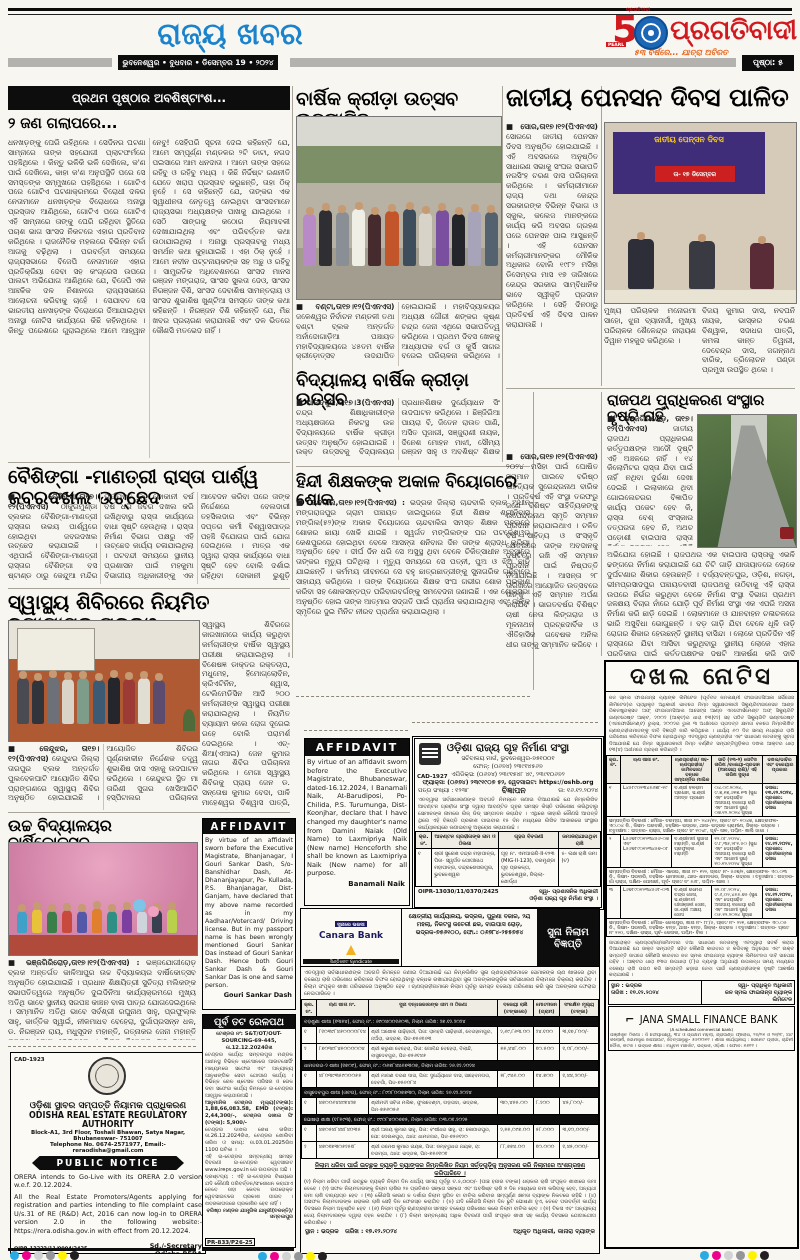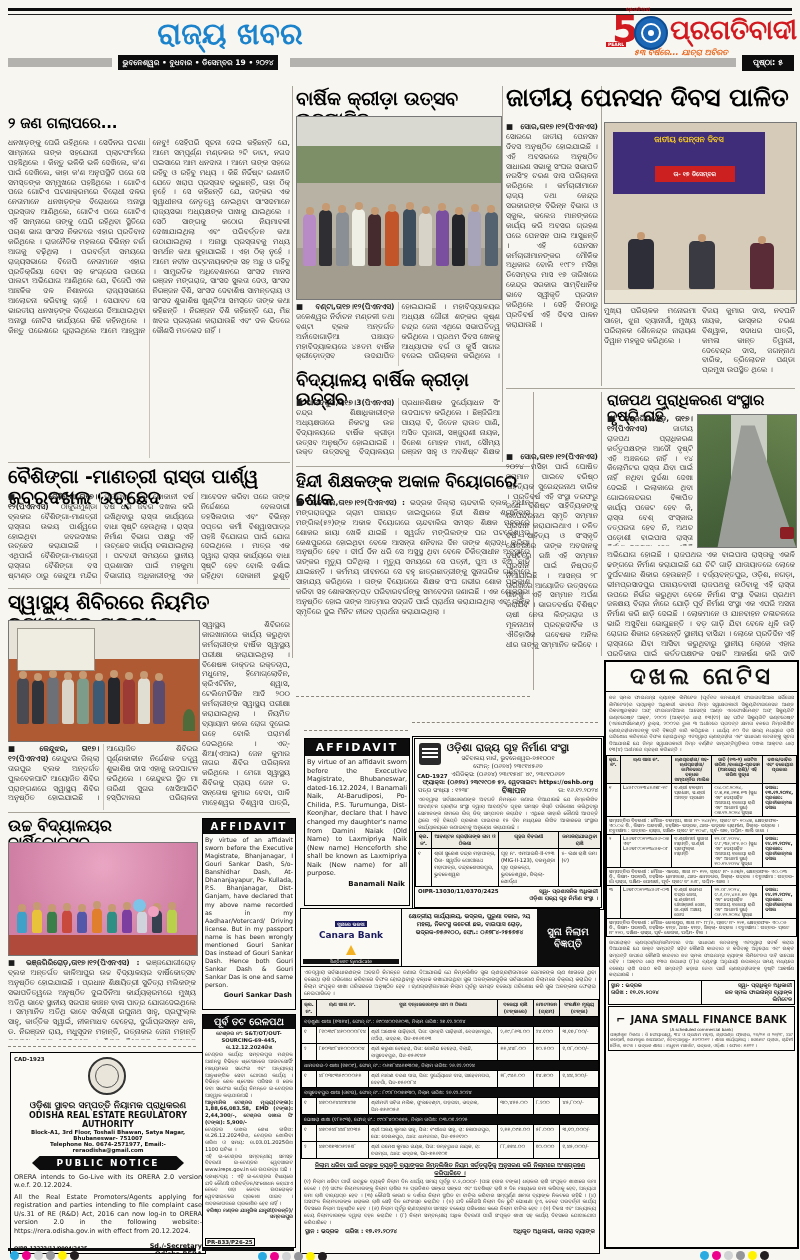--- a/index.html
+++ b/index.html
@@ -55,20 +55,21 @@
     <span class="abs" style="left:8px;top:0px;font-size:38px;font-weight:bold;color:#d11920;line-height:1">5</span>
     <span class="abs" style="left:30px;top:6px;width:30px;height:30px;border-radius:50%;background:#1b66b5;border:2px solid #0d4d93">
       <span style="position:absolute;inset:5px;border:2px solid #fff;border-radius:50%;display:block"></span>
       <span style="position:absolute;left:12px;top:12px;width:6px;height:6px;background:#fff;border-radius:50%;display:block"></span>
     </span>
     <span class="abs" style="left:2px;top:32px;background:#d11920;color:#fff;font-size:4.5px;font-weight:bold;padding:0 2px">PEARL</span>
     <span class="abs" style="left:66px;top:4px;font-size:27px;font-weight:bold;color:#d11920;letter-spacing:-0.5px">ପ୍ରଗତିବାଦୀ</span>
     <span class="abs" style="left:30px;top:38px;font-size:8px;font-weight:bold;font-style:italic;color:#e8641a">୫୩ ବର୍ଷରେ... ଯାତ୍ରା ଅବିରତ</span>
   </div>
 
+  <div class="abs blackbar" style="left:8px;top:86px;width:282px;height:24px;font-size:12px">ପ୍ରଥମ ପୃଷ୍ଠାର ଅବଶିଷ୍ଟାଂଶ...</div>
   <div class="abs hl" style="left:8px;top:115px;width:282px;font-size:15px">୨ ଜଣ ଗଲାପରେ...</div>
   <div class="abs body c2" style="left:8px;top:138px;width:282px;height:320px;overflow:hidden">ଧନଖଡ଼ଙ୍କୁ ଘେରି ରହିଥିଲେ । ସେଦିନର ଘଟଣା ସାମ୍ନାରେ ତାଙ୍କ ସହଯୋଗୀ ପ୍ଲାଟଫର୍ମରେ ପହଞ୍ଚିଥିଲେ । କିନ୍ତୁ ଭଳିକି ଭଳି ଦେଖିଲେ, କ'ଣ ପାଇଁ ଦେଖିଲେ, କାହା କ'ଣ ଅନୁପସ୍ଥିତି ପରେ ସେ ସମସ୍ତଙ୍କ ସମ୍ମୁଖରେ ପହଞ୍ଚିଥିଲେ । ଗୋଟିଏ ପରେ ଗୋଟିଏ ଘଟଣାକ୍ରମରେ ବିରୋଧୀ ଦଳର ନେତାମାନେ ଧନଖଡ଼ଙ୍କ ବିରୋଧରେ ଅନାସ୍ଥା ପ୍ରସ୍ତାବ ଆଣିଥିଲେ, ଗୋଟିଏ ପରେ ଗୋଟିଏ ଏହି ସାମ୍ନାରେ ତାଙ୍କୁ ଘେରି ରହିଥିବା ସ୍ଥିତିରେ ପଚାଶ ଭାଗ ସାଂସଦ ନିକଟରେ ଏହାର ପ୍ରତିବାଦ କରିଥିଲେ । ରାଜନୈତିକ ମହଲରେ ବିଭିନ୍ନ ଚର୍ଚ୍ଚା ଆଗକୁ ବଢ଼ିଥିଲା । ପରବର୍ତ୍ତୀ ସମୟରେ ରାଜ୍ୟସଭାରେ ବିଜେପି ନେତାମାନେ ଏହାର ପ୍ରତିକ୍ରିୟା ଦେବା ସହ କଂଗ୍ରେସ ଉପରେ ପାଲଟା ଅଭିଯୋଗ ଆଣିଥିଲେ ଯେ, ବିଜେପି ଏକ ଆଞ୍ଚଳିକ ଦଳ ନିଶାନରେ ରାଜ୍ୟସଭାରେ ଆଲୋଚନା କରିବାକୁ ଚାହେଁ । ସେଯାବତ ସେ ଭାରତୀୟ ଧନଖଡ଼ଙ୍କ ବିରୋଧରେ ଦିଆଯାଇଥିବା ଅନାସ୍ଥା ନୋଟିସ କାର୍ଯ୍ୟରେ କିଛି କହିନଥିଲେ । କିନ୍ତୁ ପରେଶରେ ଗୁରାଇଥିଲେ ଆମେ ଆହ୍ୱାନ ନେବୁ! ସେହିପରି ସୂଚନା ଦେଇ କହିଛନ୍ତି ଯେ, ଆମେ ସମ୍ପୂର୍ଣ୍ଣ ମଣ୍ଡଳର ୨ଟି ଡାଟା, ନଗଦ ପଇସାରେ ଆମ ଧନଦାତା । ଆମେ ତାଙ୍କ ସହରେ ରହିବୁ ଓ ରହିବୁ ମଧ୍ୟ । କିଛି ନିର୍ଦ୍ଦିଷ୍ଟ ରଣନୀତି ଯେତେ ଖରାପ ପ୍ରସ୍ତାବ କରୁଛନ୍ତି, ତାହା ଠିକ୍ ନୁହେଁ । ସେ କହିଛନ୍ତି ଯେ, ତାଙ୍କର ଏକ ସ୍ୱାଧୀନତା ନେତୃତ୍ୱ ନେଇଥିବା ସାଂସଦମାନେ ରାଜ୍ୟସଭା ଅଧ୍ୟକ୍ଷଙ୍କ ପାଖକୁ ଯାଇଥିଲେ । ସେଠି ସାଙ୍ଗକୁ କଠୋର ନିୟମାବଳୀ ଦେଖାଯାଇଥିଲା ଏବଂ ପରିବର୍ତ୍ତନ କଥା ଉଠାଯାଇଥିଲା । ଅନାସ୍ଥା ପ୍ରସ୍ତାବକୁ ମଧ୍ୟ ସମର୍ଥନ କଥା କୁହାଯାଇଛି । ଏହା ଠିକ୍ ନୁହେଁ । ଆମେ ନବୀନ ପଟ୍ଟନାୟକଙ୍କ ସହ ଅଛୁ ଓ ରହିବୁ । ସାମ୍ପ୍ରତିକ ଅଧିବେଶନରେ ସାଂସଦ ମାନସ ରଞ୍ଜନ ମଙ୍ଗରାଜ, ସାଂସଦ ସୁଲତା ଦେଓ, ସାଂସଦ ନିରଞ୍ଜନ ବିଶି, ସାଂସଦ ଦେବାଶିଷ ସାମନ୍ତରାୟ ଓ ସାଂସଦ ଶୁଭାଶିଷ ଖୁଣ୍ଟିଆ ସମସ୍ତେ ତାଙ୍କ କଥା କହିଛନ୍ତି । ନିରଞ୍ଜନ ବିଶି କହିଛନ୍ତି ଯେ, ମିଛ ଖବର ପ୍ରଚାରଣ କରାଯାଉଛି ଏବଂ ଦଳ ଭିତରେ କୌଣସି ମତଭେଦ ନାହିଁ ।</div>
 
   <div class="vline" style="left:292px;top:86px;height:572px"></div>
   <div class="vline" style="left:502px;top:86px;height:376px"></div>
   <div class="vline" style="left:601px;top:86px;height:300px"></div>
   <div class="vline" style="left:533px;top:392px;height:298px"></div>
   <div class="vline" style="left:601px;top:392px;height:264px"></div>
 
   <div class="abs hl" style="left:296px;top:88px;width:204px;font-size:19px">ବାର୍ଷିକ କ୍ରୀଡ଼ା ଉତ୍ସବ ଉଦଘାଟିତ</div>
@@ -501,21 +502,21 @@
         <span>ସ୍ଥାନ : ଭଦ୍ରକ</span><br>
         <span>ତାରିଖ : ୧୭.୧୨.୨୦୨୪</span>
       </span>
       <span style="flex:1;text-align:right;padding:1px 2px">
         <span>ସ୍ୱା- ପ୍ରାଧିକୃତ ଅଧିକାରୀ</span><br>
         <span>ଜନ ସ୍ମଲ ଫାଇନାନ୍ସ ବ୍ୟାଙ୍କ ଲିମିଟେଡ</span>
       </span>
     </div>
     <div style="text-align:center;border:0.8px solid #000;margin:1px 2px;padding:1px">
       <span style="font-size:11px;font-weight:bold">⌐</span>
-      <span style="font-size:10px;font-weight:bold">JANA SMALL FINANCE BANK</span>
+      <span style="font-size:10px;font-weight:normal">JANA SMALL FINANCE BANK</span>
       <div style="font-size:4px">(A scheduled commercial bank)</div>
       <div class="tiny" style="font-size:4.6px;text-align:justify">ପଞ୍ଜୀକୃତ ଠିକଣା : ଦି ଫେୟାରୱେ, ୩୪ ଓ ପ୍ରଥମ ମହଲା, ଗ୍ରାଉଣ୍ଡ ଫ୍ଲୋର, ୨୬/୨୭ ଓ ୨୭/୨୮, ଅଟ କଲୋନୀ, ଦୋମଲୂର ଲେଆଉଟ, ବେଙ୍ଗାଲୁରୁ- ୫୬୦୦୭୧ । ଶାଖା କାର୍ଯ୍ୟାଳୟ : ଜେନେଟ ପ୍ଲାଜା, ଚାନ୍ଦିନୀ ଚୌକ, କଟକ । ଭଦ୍ରକ ଶାଖା : ମଧୁବନ ମାର୍କେଟ, ଭଦ୍ରକ, ଓଡ଼ିଶା । ଫୋନ: ୭୬୧୧ ।</div>
     </div>
   </div>
 
   <div class="thickrule" style="left:8px;top:1248px;width:188px;height:3px"></div>
   <div class="thickrule" style="left:202px;top:1248px;width:92px;height:3px"></div>
   <div class="dots" style="left:10px;top:1251px">
     <b style="background:#29abe2"></b>
       <b style="background:#ec008c"></b>

